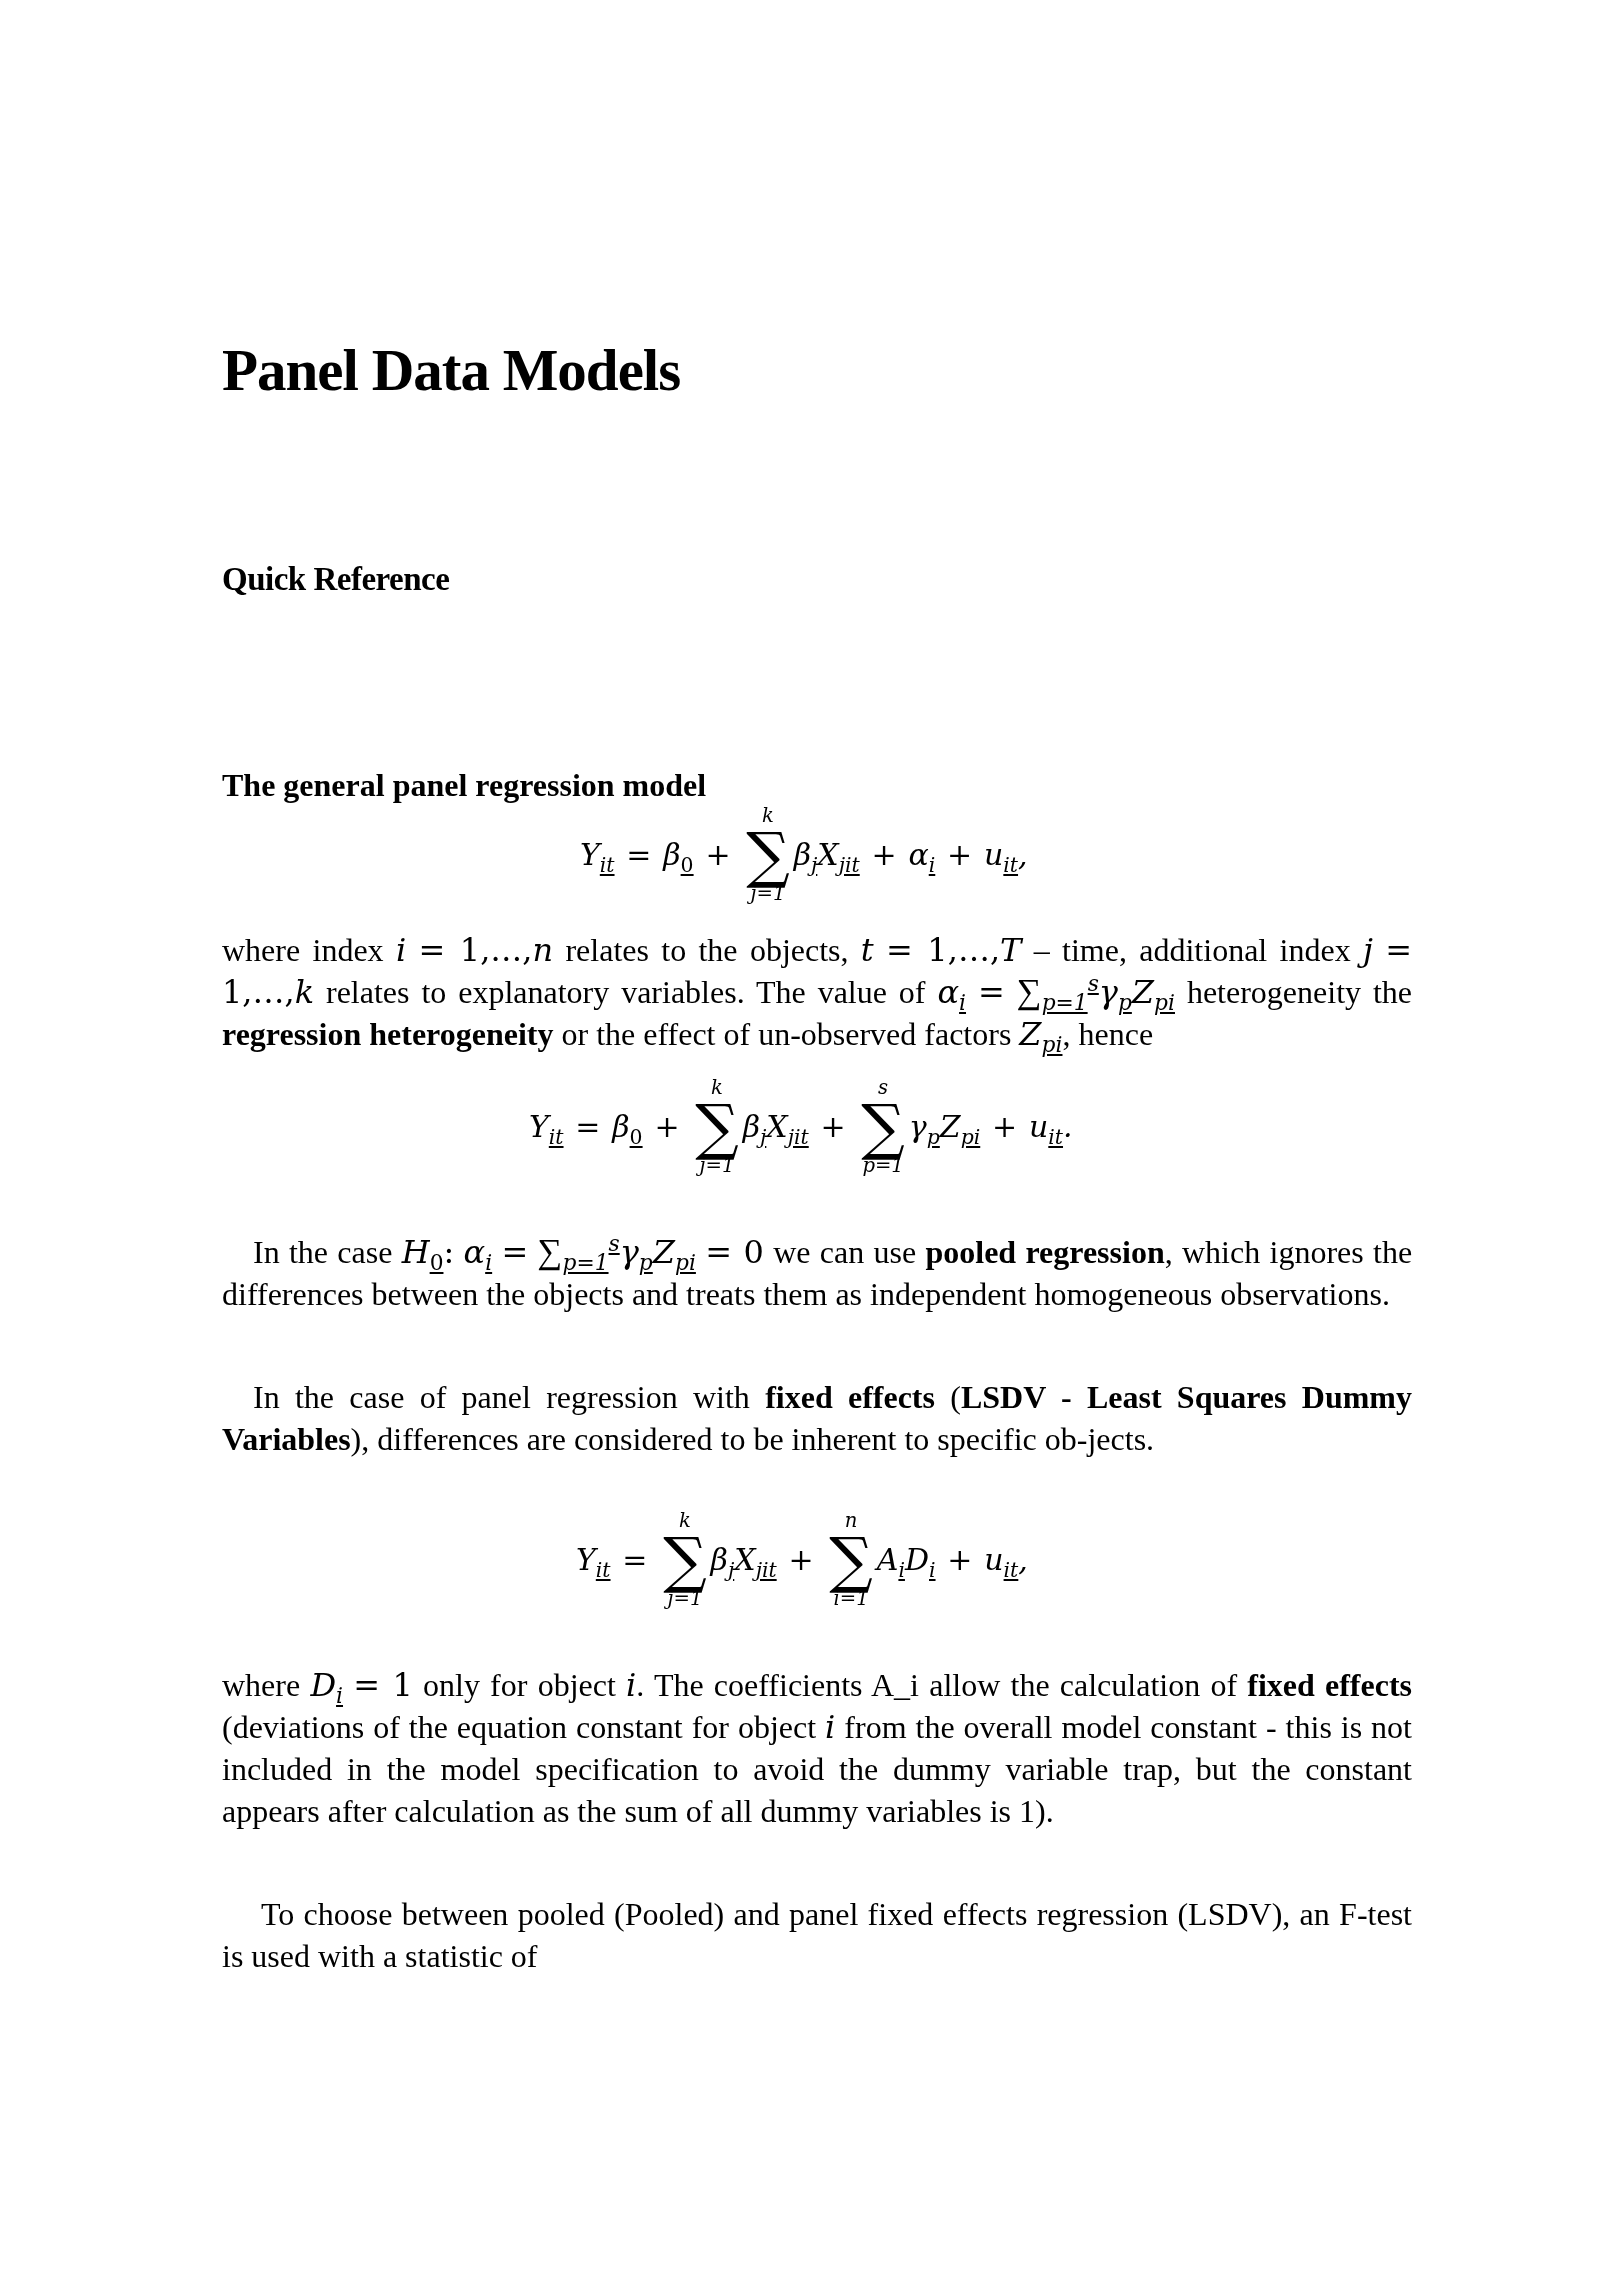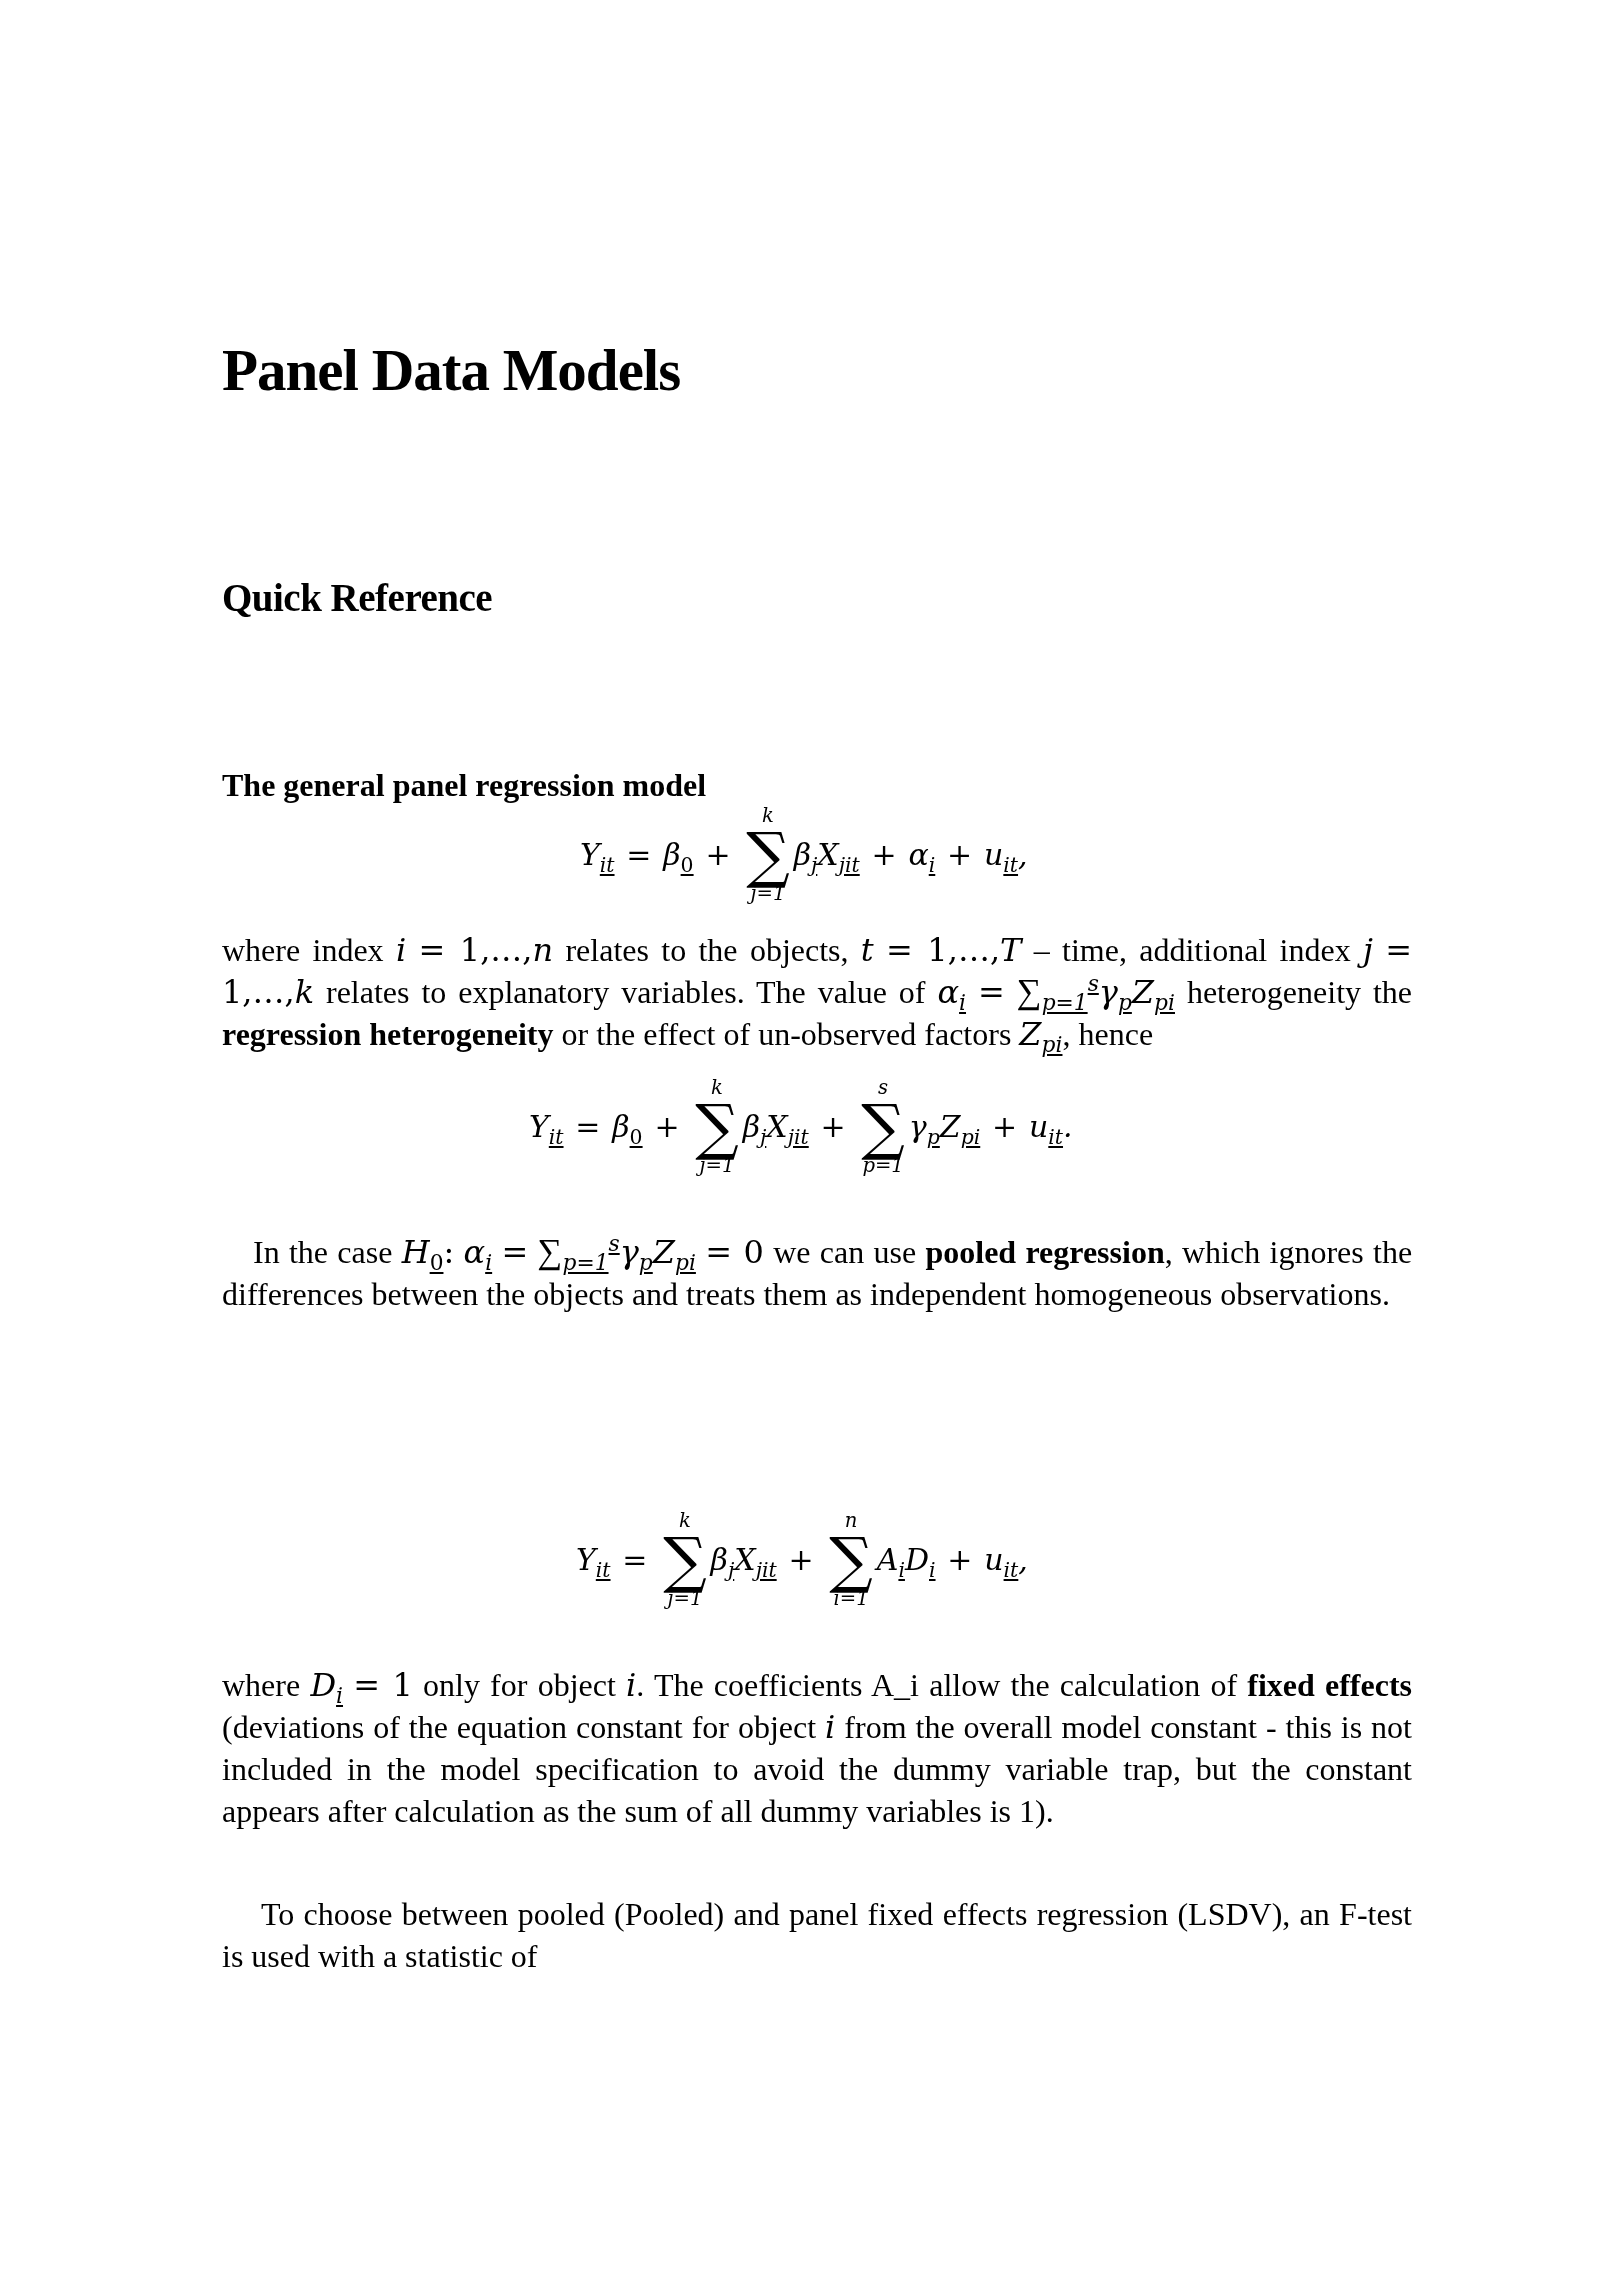--- a/index.html
+++ b/index.html
@@ -2,21 +2,21 @@
 <html><head>
 <meta charset="utf-8">
 <style>
   html, body { margin: 0; padding: 0; background: #ffffff; }
   body { width: 1621px; height: 2293px; position: relative; overflow: hidden;
          font-family: "DejaVu Serif", "Liberation Serif", serif; color: #000; }
   .page { position: absolute; left: 0; top: 0; width: 1431px; height: 2293px; background: #fff; padding-left: 12px; }
   .abs { position: absolute; }
   .title { left: 222px; top: 341px; font-size: 59px; font-weight: bold; letter-spacing: -1px;
            font-family: "Liberation Serif", "DejaVu Serif", serif; line-height: 1; }
-  .subtitle { left: 222px; top: 578px; font-size: 39px; font-weight: bold; letter-spacing: -0.5px;
+  .subtitle { left: 222px; top: 563px; font-size: 33px; font-weight: bold; letter-spacing: -0.5px;
               font-family: "Liberation Serif", "DejaVu Serif", serif; line-height: 1; }
   .section-head { left: 222px; top: 769px; font-size: 32px; font-weight: bold; line-height: 1;
                   font-family: "Liberation Serif", "DejaVu Serif", serif; }
   .para { left: 222px; width: 1190px; font-size: 32px; line-height: 42px; text-align: justify;
           font-family: "Liberation Serif", "DejaVu Serif", serif; }
   .indent { text-indent: 31px; }
   b { font-weight: bold; }
   .m { font-family: "DejaVu Serif", "Liberation Serif", serif; font-style: italic; }
   .mu { font-family: "DejaVu Serif", "Liberation Serif", serif; font-style: normal; }
   sub, sup { font-size: 68%; line-height: 0; text-decoration: underline; }
@@ -79,20 +79,23 @@
     </span>
     <span class="t">γ<sub>p</sub>Z<sub>pi</sub></span>
       <span class="op">+</span>
     <span class="t">u<sub>it</sub>.</span>
   </div>
 
   <div class="abs para indent" style="top:1231px;">
     <span>In the case </span><span class="m">H<sub style="font-style:normal">0</sub></span><span class="mu">:</span> <span class="m">α<sub>i</sub></span> <span class="mu">=</span> <span class="inl-sum">∑</span><sub class="m">p=1</sub><sup class="m">s</sup><span class="m">γ<sub>p</sub>Z<sub>pi</sub></span> <span class="mu">= 0</span><span>  we can use </span><b>pooled regression</b><span>, which ignores the differences between the objects and treats them as independent homogeneous observations.</span>
   </div>
 
+  <div class="abs para indent" style="top:1376px;">
+    <span>In the case of panel regression with </span><b>fixed effects</b><span> (</span><b>LSDV - Least Squares Dummy Variables</b><span>), differences are considered to be inherent to specific ob-jects.</span>
+  </div>
 
   <div class="eq" style="left:576px; top:1511px;">
     <span class="t">Y<sub>it</sub></span>
       <span class="op">=</span>
     <span class="sum">
       <span class="lim">k</span>
       <span class="sig">∑</span>
       <span class="lim">j=1</span>
     </span>
     <span class="t">β<sub>j</sub>X<sub>jit</sub></span>

